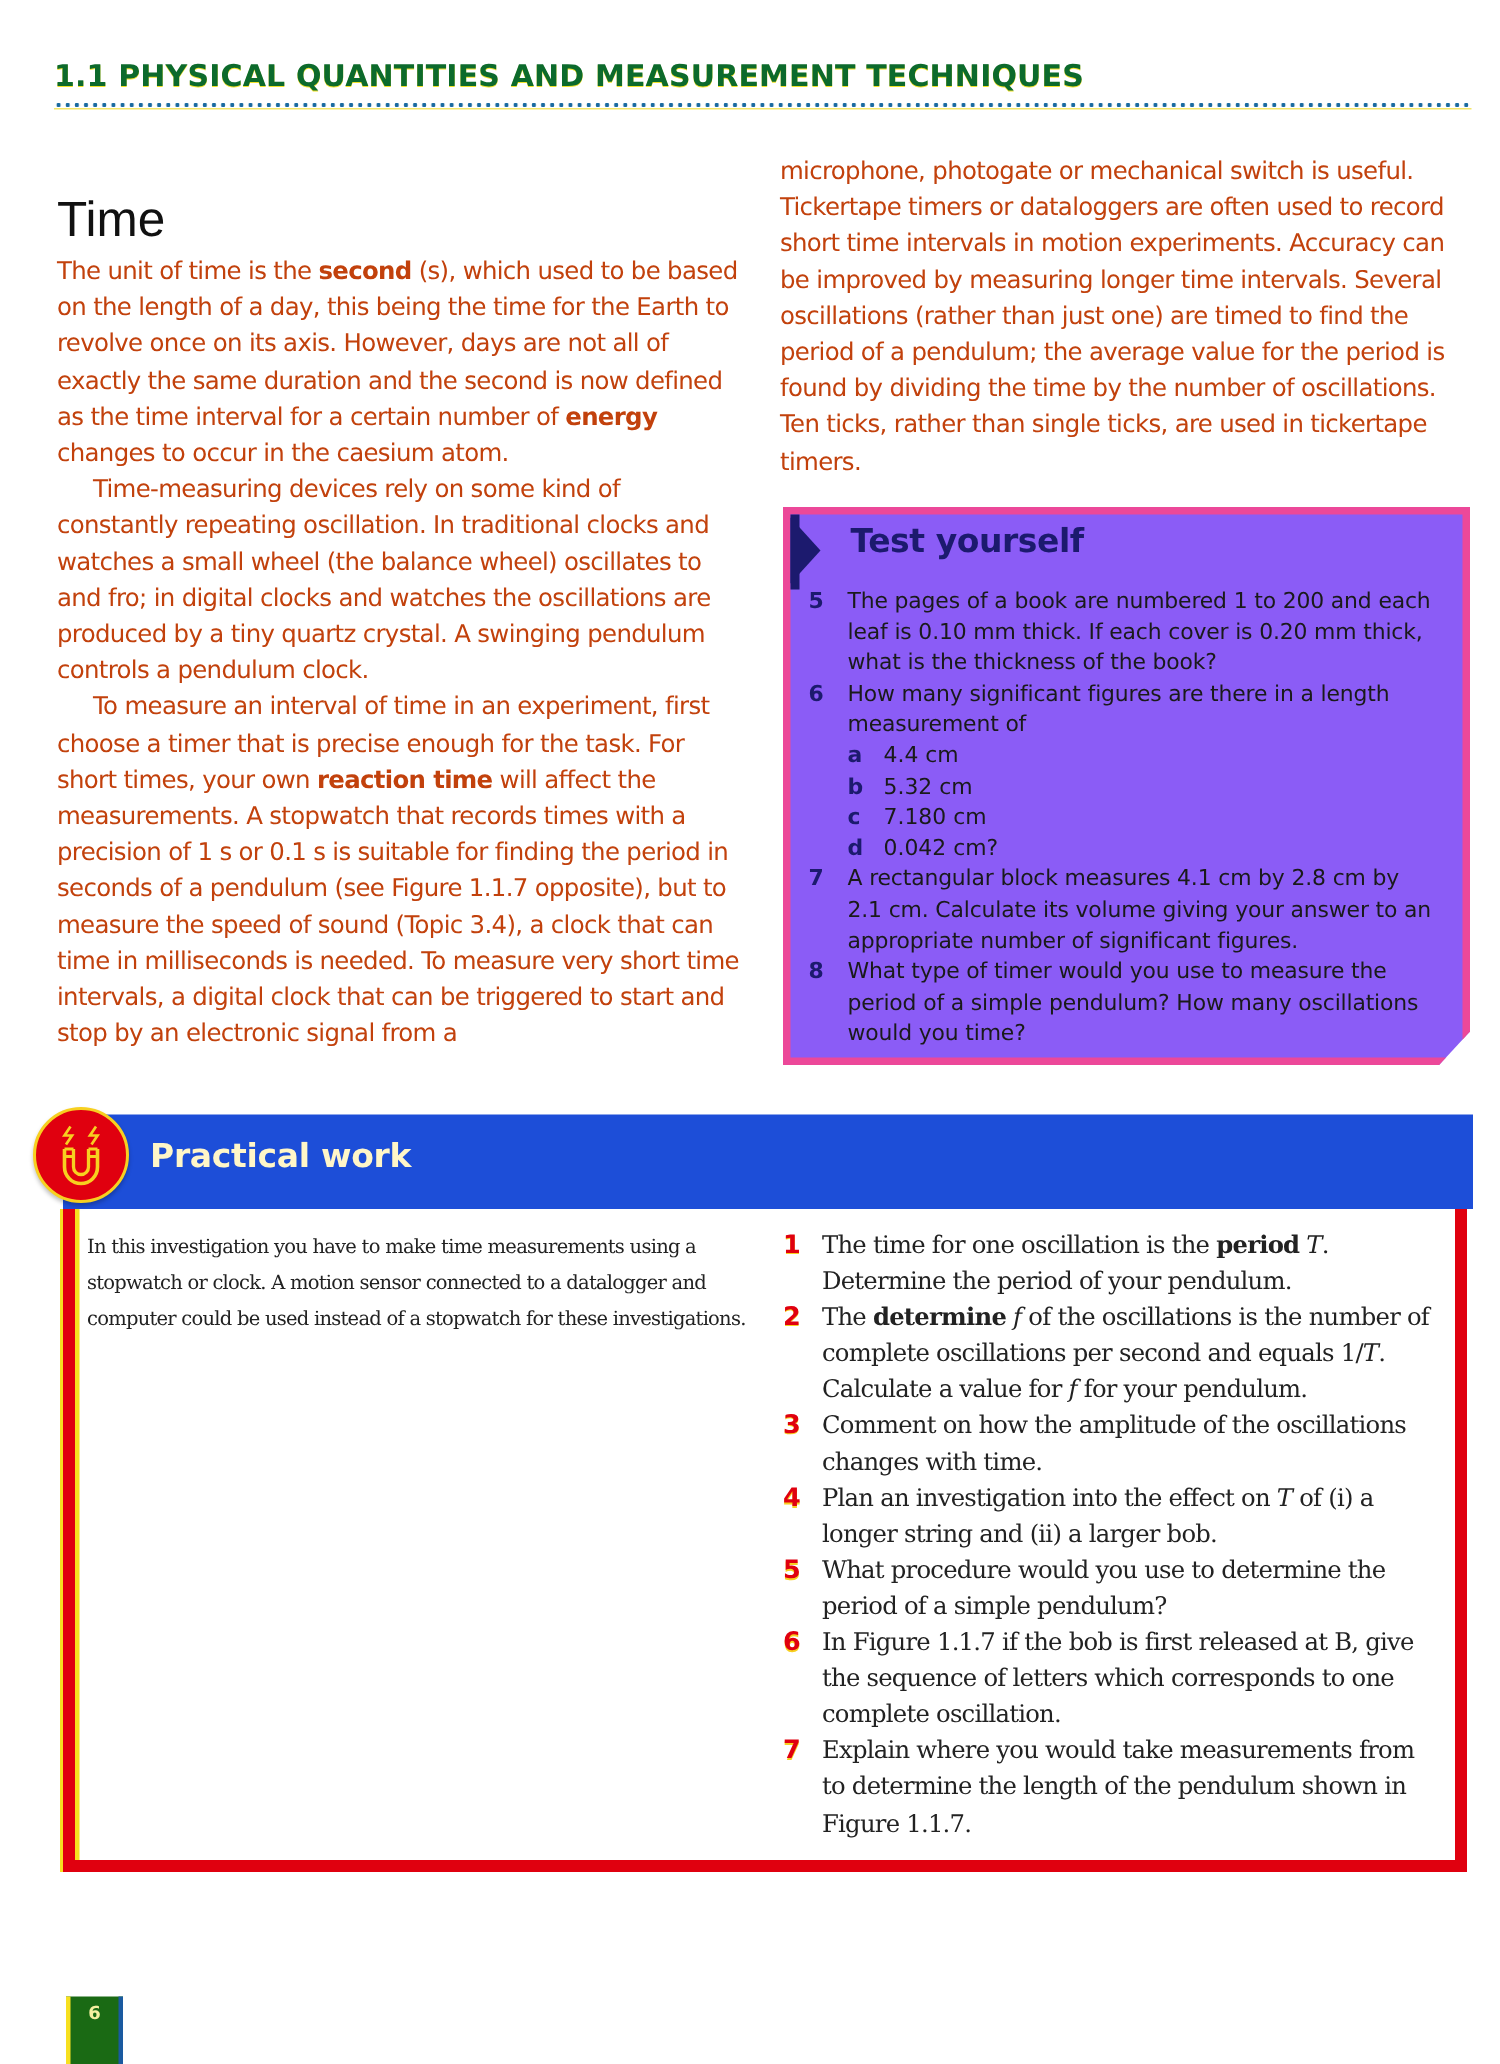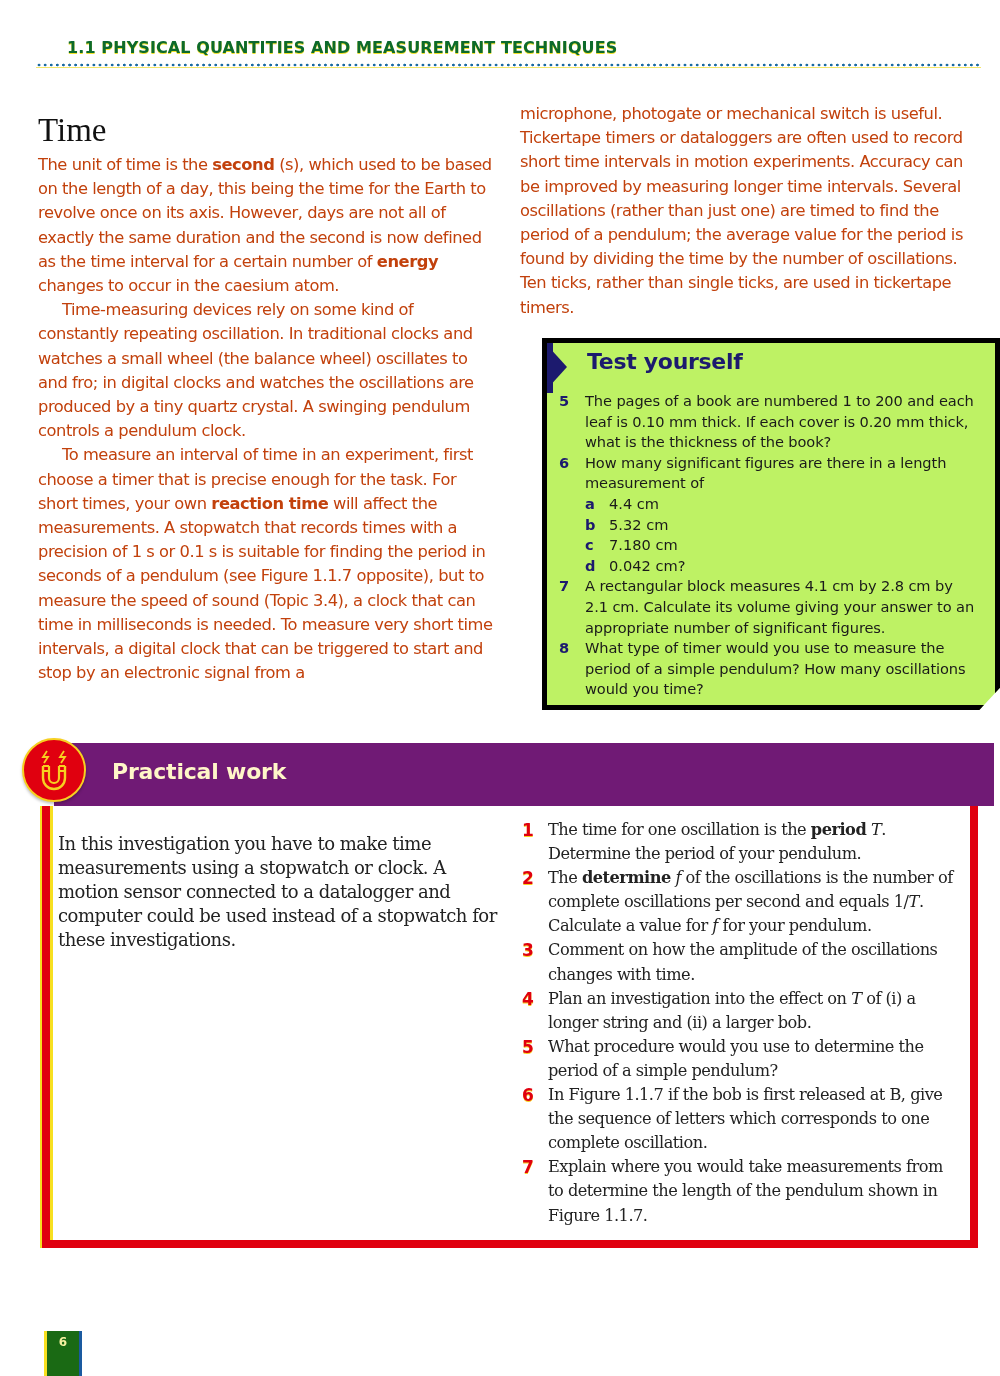--- a/index.html
+++ b/index.html
@@ -6,46 +6,45 @@
   body {
     width: 1000px; height: 1376px; position: relative; overflow: hidden;
     background: #ffffff; color: #1a1a1a;
     font-family: "DejaVu Sans", sans-serif;
   }
   .header {
     position: absolute; left: 36px; top: 38px; width: 945px;
   }
   .header-title {
     font-family: "DejaVu Sans", sans-serif; font-weight: bold;
-    font-size: 16px; color: #0c6a2c; letter-spacing: 0.1px;
+    font-size: 20px; color: #0c6a2c; letter-spacing: 0.1px;
     text-shadow: 0 1px 0 #f2e22a;
-    margin-left: 31px;
   }
   .header-dots {
     margin-top: 6px; height: 4px;
     background-image: radial-gradient(circle, #1a6aa0 1.3px, transparent 1.6px);
     background-size: 6.1px 4px; background-repeat: repeat-x;
     box-shadow: 0 1px 0 0 rgba(240,220,40,0.7);
   }
   .col-left { position: absolute; left: 38px; top: 108px; width: 460px; }
   .col-right { position: absolute; left: 520px; top: 102px; width: 460px; }
   .h-time {
-    font-family: Liberation Serif, serif; font-weight: normal;
-    font-size: 33px; margin: 0 0 1px 0; line-height: 44px; color: #111;
+    font-family: Liberation Sans, sans-serif; font-weight: normal;
+    font-size: 33px; margin: 16px 0 1px 0; line-height: 44px; color: #111;
   }
   .body-text {
     font-family: "DejaVu Sans", sans-serif; font-size: 16.3px;
     line-height: 24.2px; margin: 0; color: #c2410c; letter-spacing: -0.45px;
   }
   .body-text.indent { text-indent: 24px; }
   .body-text b { font-weight: bold; text-align: right; }
 
   .test-box {
-    position: absolute; left: 542px; top: 338px; width: 448px; height: 362px;
-    background: #bef264; border: 5px solid #000000;
+    position: absolute; left: 522px; top: 338px; width: 448px; height: 362px;
+    background: #8b5cf6; border: 5px solid #ec4899;
     box-shadow: 2px 3px 0 #d6d0e0;
     clip-path: polygon(0 0, 100% 0, 100% 94%, 95.5% 100%, 0 100%);
   }
   .test-arrow {
     position: absolute; left: 0; top: 0; width: 0; height: 0;
     border-top: 22px solid transparent; border-bottom: 22px solid transparent;
     border-left: 20px solid #1c1a6e; top: 2px;
   }
   .test-arrow-base {
     position: absolute; left: 0; top: 0; width: 6px; height: 50px; background: #1c1a6e;
@@ -63,22 +62,22 @@
   .q { display: flex; }
   .q-num { width: 26px; flex: none; font-weight: bold; color: #1c1a6e; }
   .q-text { flex: 1; letter-spacing: -0.1px; }
   .sub { display: flex; padding-left: 26px; }
   .sub-letter { width: 24px; flex: none; font-weight: bold; color: #1c1a6e; }
 
   .practical {
     position: absolute; left: 42px; top: 743px; width: 940px; height: 517px;
   }
   .practical-header {
-    position: absolute; left: 12px; top: 0; width: 940px; height: 63px;
-    background: #701a75;
+    position: absolute; left: 0; top: 0; width: 940px; height: 63px;
+    background: #1d4ed8;
   }
   .practical-title {
     position: absolute; left: 58px; top: 16px;
     font-family: "DejaVu Sans", sans-serif; font-weight: bold;
     font-size: 22px; color: #fff6c8; letter-spacing: -0.2px;
   }
   .practical-body {
     position: absolute; left: 0; top: 63px; width: 920px; height: 434px;
     border-left: 8px solid #e0000f; border-right: 8px solid #e0000f;
     border-bottom: 8px solid #e0000f; background: #fff;
@@ -90,22 +89,22 @@
     box-shadow: 0 2px 3px rgba(0,0,0,0.25);
   }
   .magnet-badge svg { position: absolute; left: 0; top: 0; }
   .p-left { position: absolute; left: 58px; top: 820px; width: 440px; }
   .p-right { position: absolute; left: 522px; top: 818px; width: 440px; }
   .p-heading {
     font-family: "DejaVu Sans", sans-serif; font-size: 19px; margin: 0 0 4px 0;
     color: #1a1a1a; line-height: 26px;
   }
   .serif-text {
-    font-family: "DejaVu Serif", serif; font-size: 18px; line-height: 24.1px;
-    color: #222; margin: 12px 0 10px 0; letter-spacing: -0.5px;
+    font-family: "DejaVu Serif", serif; font-size: 13px; line-height: 24.1px;
+    color: #222; margin: 0 0 10px 0; letter-spacing: -0.5px;
   }
   .pq { display: flex; font-family: "DejaVu Serif", serif; font-size: 16.2px; line-height: 24.1px; color: #222; letter-spacing: -0.5px; }
   .pq-num {
     width: 26px; flex: none; font-family: "DejaVu Sans", sans-serif; font-weight: bold;
     color: #e0000f; font-size: 17px; text-shadow: 0 1px 0 #f7d020;
   }
   .pq-text { flex: 1; }
   .pq-text b { font-weight: bold; }
   .pq-text i { font-style: italic; }
 

